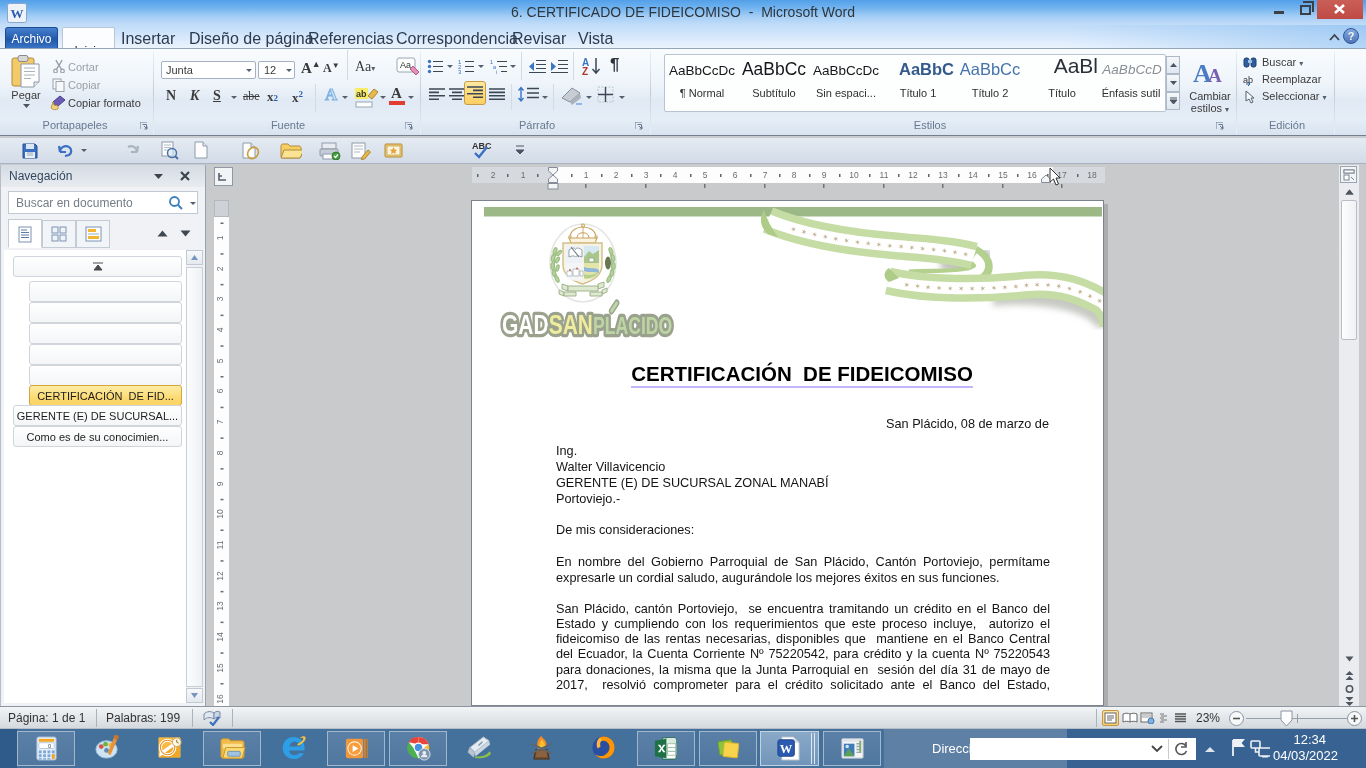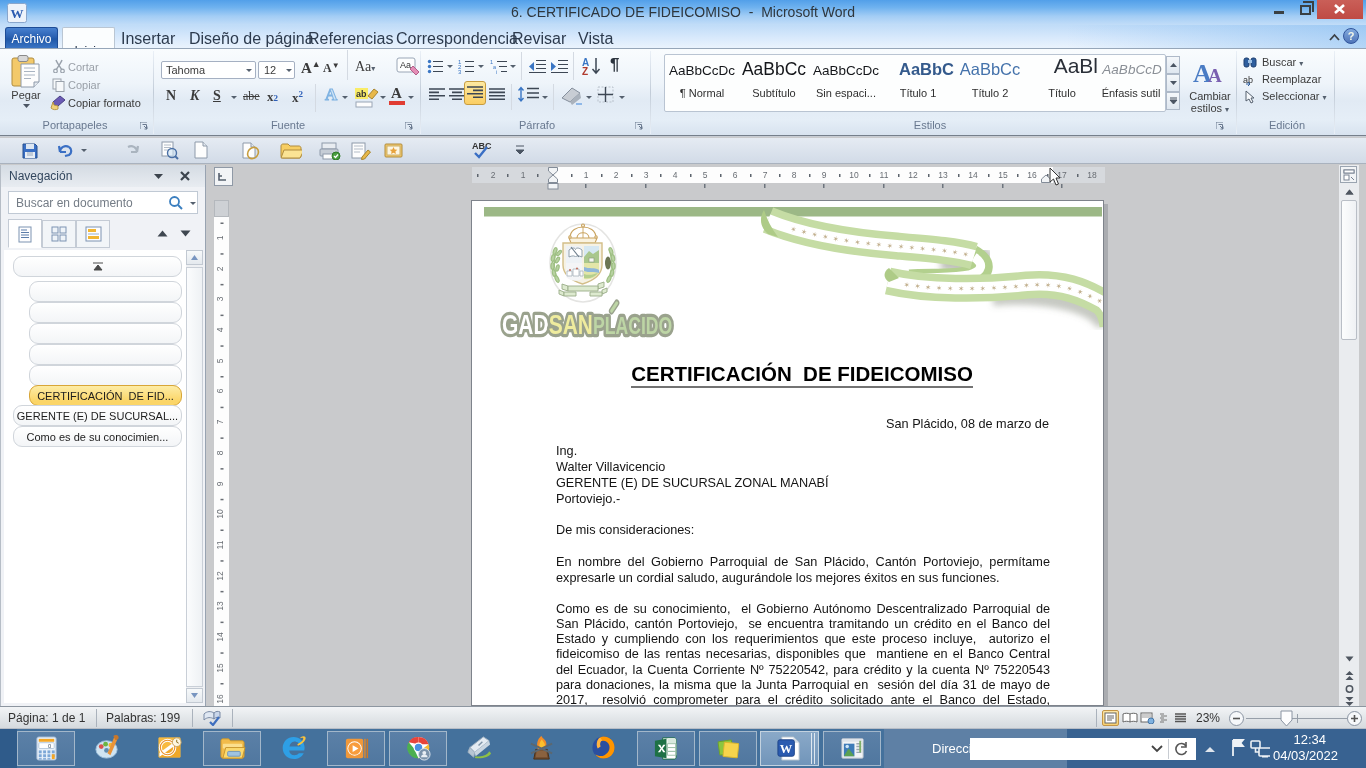--- a/index.html
+++ b/index.html
@@ -24,21 +24,21 @@
  border-top:1px solid #96a6b9;}
 #ribbon .glabel{position:absolute;top:70px;font-size:11px;color:#68788f;text-align:center;}
 #ribbon .gdiv{position:absolute;top:2px;width:1px;height:83px;background:linear-gradient(180deg,#eaf0f7,#c2ccd8 50%,#eaf0f7);}
 #ribbon .launch{position:absolute;top:73px;width:9px;height:9px;}
 #ribbonline{left:0;top:135px;width:1366px;height:2px;background:#757f8b;border-bottom:1px solid #c7ccd3;}
 #qat{left:0;top:138px;width:1366px;height:26px;background:linear-gradient(180deg,#e5ebf3,#d2dbe7);border-bottom:1px solid #a9b2be;}
 #navpane{left:0;top:165px;width:206px;height:541px;background:#f0f2f6;border-right:1px solid #98a3b1;border-left:1px solid #b6bdc6;}
 #navhead{position:absolute;left:0;top:0;width:204px;height:22px;background:linear-gradient(180deg,#d4dbe3,#e8ecf1);font-size:12px;color:#33475e;padding:4px 0 0 8px;}
 #navsearch{position:absolute;left:7px;top:26px;width:190px;height:23px;background:#fff;border:1px solid #c0c9d4;font-size:12px;color:#747c86;padding:4px 0 0 7px;}
 #navlist{position:absolute;left:3px;top:85px;width:182px;height:453px;background:#fff;}
-.nitem{position:absolute;left:9px;width:169px;height:21px;border:1px solid #d0d5db;border-radius:9px;background:linear-gradient(180deg,#fff,#f3f5f7);font-size:11px;color:#1c1c1c;text-align:center;padding-top:4px;white-space:nowrap;overflow:hidden;}
+.nitem{position:absolute;left:9px;width:169px;height:21px;border:1px solid #d0d5db;border-radius:3px;background:linear-gradient(180deg,#fff,#f3f5f7);font-size:11px;color:#1c1c1c;text-align:center;padding-top:4px;white-space:nowrap;overflow:hidden;}
 .nitem.sub{left:25px;width:153px;}
 .nitem.hl{background:linear-gradient(180deg,#fdeca6,#fbd567 80%);border:1px solid #d8a637;}
 #vruler{left:214px;top:217px;width:15px;height:489px;background:#fdfdfd;}
 #lbox{left:214px;top:167px;width:19px;height:19px;background:#f2f4f6;border:1px solid #8f99a6;}
 #vrtop{left:214px;top:200px;width:15px;height:17px;background:#ced1d5;border:1px solid #b4b8bd;}
 #hruler{left:472px;top:167px;width:633px;height:16px;background:#fdfdfd;}
 #page{left:471px;top:200px;width:633px;height:506px;background:#fff;border:1px solid #7e838b;overflow:hidden;}
 #pageshadow{left:1104px;top:204px;width:4px;height:502px;background:#aaacb0;}
 #vscroll{left:1339px;top:165px;width:20px;height:541px;background:#eaecef;}
 #docbody{position:absolute;left:84px;top:243px;width:494px;font-size:12.7px;line-height:15.3px;color:#141414;}
@@ -127,21 +127,21 @@
       <rect x="1" y="1" width="8" height="10" fill="#f6f8fa" stroke="#9aa2ac"></rect>
       <rect x="4" y="3.5" width="8" height="10" fill="#f6f8fa" stroke="#9aa2ac"></rect>
     </svg>
  <div class="abs" style="left:68px;top:31px;color:#9aa0a8;">Copiar</div>
  <svg class="abs" style="left:50px;top:47px" width="17" height="16" viewBox="0 0 17 16">
       <path d="M10 1 L15 5 L8 11 L4 10 L3 7 Z" fill="#6b5bb5" stroke="#4a3f85"></path>
       <path d="M3 7 L1 13 C3 15 6 15 8 14 L8 11 L4 10 Z" fill="#f3d27a" stroke="#b89a4a"></path>
     </svg>
  <div class="abs" style="left:68px;top:49px;">Copiar formato</div>
 
- <div class="abs" style="left:161px;top:13px;width:95px;height:18px;background:#fff;border:1px solid #a5b0c2;border-radius:2px;padding:2px 0 0 4px;">Tahoma</div>
+ <div class="abs" style="left:161px;top:13px;width:95px;height:18px;background:#fff;border:1px solid #a5b0c2;border-radius:2px;padding:2px 0 0 4px;">Junta</div>
  <svg class="abs" style="left:245px;top:20px" width="8" height="5">
       <path d="M1 1 L4 4 L7 1 Z" fill="#55606e"></path>
     </svg>
  <div class="abs" style="left:258px;top:13px;width:37px;height:18px;background:#fff;border:1px solid #a5b0c2;border-radius:2px;padding:2px 0 0 5px;">12</div>
  <svg class="abs" style="left:285px;top:20px" width="8" height="5">
       <path d="M1 1 L4 4 L7 1 Z" fill="#55606e"></path>
     </svg>
  <div class="abs" style="left:301px;top:11px;font-size:15px;font-weight:bold;font-family:'Liberation Serif';">A<span style="font-size:9px;vertical-align:6px;">▲</span></div>
  <div class="abs" style="left:323px;top:13px;font-size:12px;font-weight:bold;font-family:'Liberation Serif';">A<span style="font-size:8px;vertical-align:4px;">▼</span></div>
  <div class="abs" style="left:347px;top:2px;width:1px;height:30px;background:#d4dae2;"></div>
@@ -673,34 +673,33 @@
         <path d="M -19,29 h12 v4 h-12 z M 7,29 h12 v4 h-12 z"></path>
       </g>
     </g>
 
     <g transform="translate(30,133) scale(0.75,1)" font-family="Liberation Sans, sans-serif" font-weight="bold" letter-spacing="0">
       <text x="0" y="0" font-size="28" stroke="#9aa28d" stroke-width="6.5" stroke-linejoin="round" paint-order="stroke" fill="#ffffff">GAD<tspan fill="#efec9e">SAN</tspan><tspan font-size="23.5" fill="#bdd5a5">PLACIDO</tspan></text>
       <path d="M 146,-23 l7,-8" stroke="#9aa28d" stroke-width="7" stroke-linecap="round"></path>
       <path d="M 146,-23 l7,-8" stroke="#bdd5a5" stroke-width="3.5" stroke-linecap="round"></path>
     </g>
   </svg>
-  <div style="position:absolute;left:0;top:161px;width:660px;text-align:center;font-weight:bold;font-size:20.5px;color:#000;"><span style="border-bottom:2px solid #737373;padding-bottom:1px;">CERTIFICACIÓN&nbsp; DE FIDEICOMISO</span></div>
+  <div style="position:absolute;left:0;top:161px;width:660px;text-align:center;font-weight:bold;font-size:20.5px;color:#000;"><span style="border-bottom:2px solid #c4b5fd;padding-bottom:1px;">CERTIFICACIÓN&nbsp; DE FIDEICOMISO</span></div>
   <div style="position:absolute;left:0;top:216px;width:577px;text-align:right;font-size:12.7px;color:#141414;">San Plácido, 08 de marzo de</div>
   <div id="docbody">
     <div style="height:16px;">Ing.</div>
     <div style="height:16px;">Walter Villavicencio</div>
     <div style="height:16px;">GERENTE (E) DE SUCURSAL ZONAL MANABÍ</div>
     <div style="height:16px;">Portoviejo.-</div>
     <div style="height:15px;">&nbsp;</div>
     <div>De mis consideraciones:</div>
     <div style="height:17.2px;">&nbsp;</div>
     <div class="just">En nombre del Gobierno Parroquial de San Plácido, Cantón Portoviejo, permítame</div>
     <div>expresarle un cordial saludo, augurándole los mejores éxitos en sus funciones.</div>
     <div style="height:15.5px;">&nbsp;</div>
-    <div class="just">Como es de su conocimiento,&nbsp; el Gobierno Autónomo Descentralizado Parroquial de</div>
     <div class="just">San Plácido, cantón Portoviejo,&nbsp; se encuentra tramitando un crédito en el Banco del</div>
     <div class="just">Estado y cumpliendo con los requerimientos que este proceso incluye,&nbsp; autorizo el</div>
     <div class="just">fideicomiso de las rentas necesarias, disponibles que&nbsp; mantiene en el Banco Central</div>
     <div class="just">del Ecuador, la Cuenta Corriente Nº 75220542, para crédito y la cuenta Nº 75220543</div>
     <div class="just">para donaciones, la misma que la Junta Parroquial en&nbsp; sesión del día 31 de mayo de</div>
     <div class="just">2017,&nbsp; resolvió comprometer para el crédito solicitado ante el Banco del Estado,</div>
   </div>
 </div>
 <div class="abs" id="vscroll"></div>
 <div class="abs" style="left:1340px;top:166px;width:17px;height:17px;background:#f2f4f6;border:1px solid #9aa4b0;"></div>

